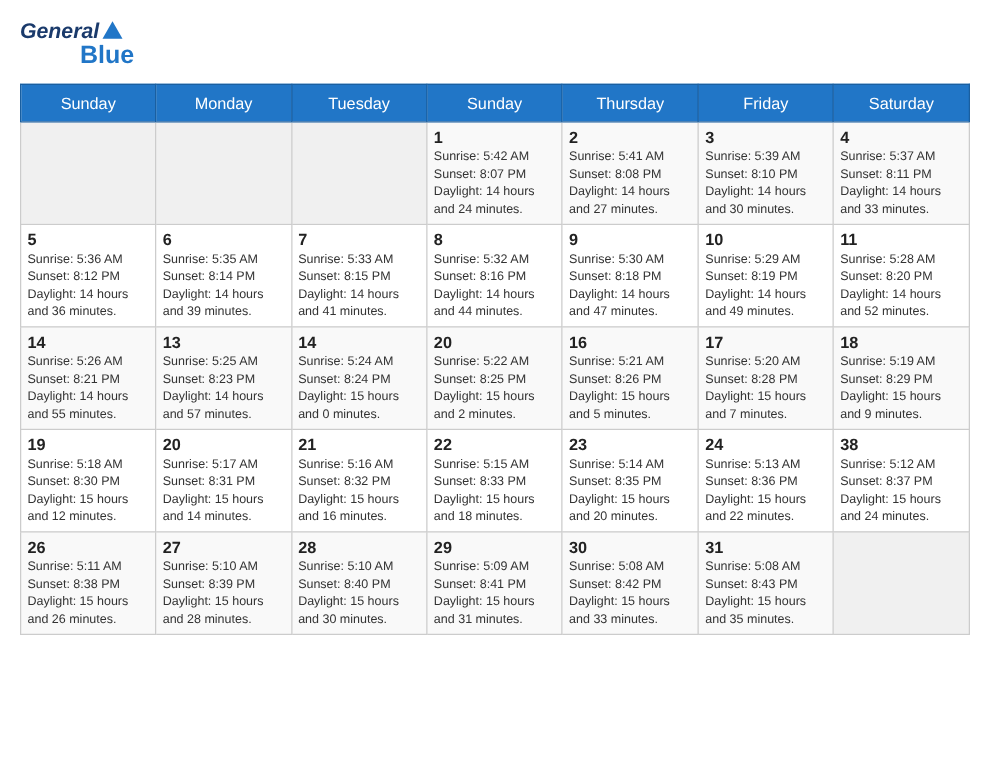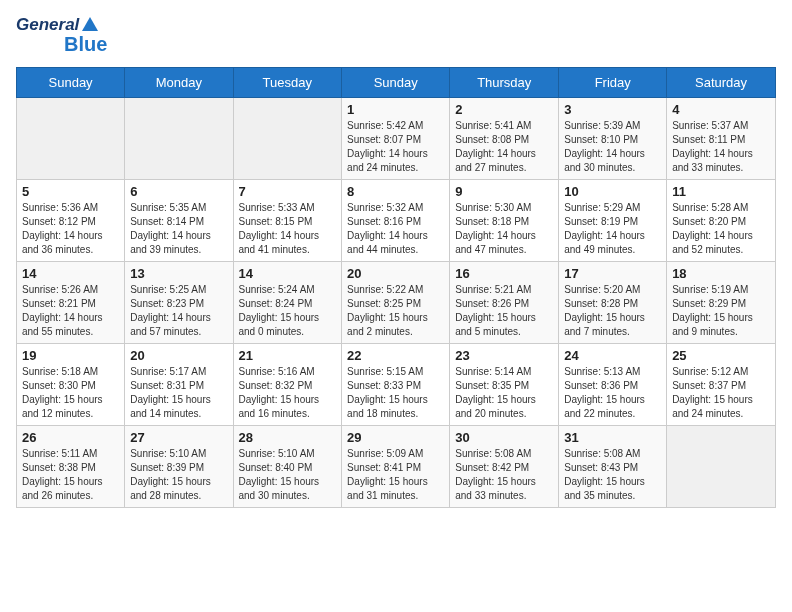--- a/index.html
+++ b/index.html
@@ -211,21 +211,21 @@
         </td>
         <td>
           <span class="day-num">23</span>
           <div class="day-info">Sunrise: 5:14 AM<br>Sunset: 8:35 PM<br>Daylight: 15 hours and 20 minutes.</div>
         </td>
         <td>
           <span class="day-num">24</span>
           <div class="day-info">Sunrise: 5:13 AM<br>Sunset: 8:36 PM<br>Daylight: 15 hours and 22 minutes.</div>
         </td>
         <td>
-          <span class="day-num">25</span>
+          <span class="day-num">38</span>
           <div class="day-info">Sunrise: 5:12 AM<br>Sunset: 8:37 PM<br>Daylight: 15 hours and 24 minutes.</div>
         </td>
       </tr>
       <tr>
         <td>
           <span class="day-num">26</span>
           <div class="day-info">Sunrise: 5:11 AM<br>Sunset: 8:38 PM<br>Daylight: 15 hours and 26 minutes.</div>
         </td>
         <td>
           <span class="day-num">27</span>

